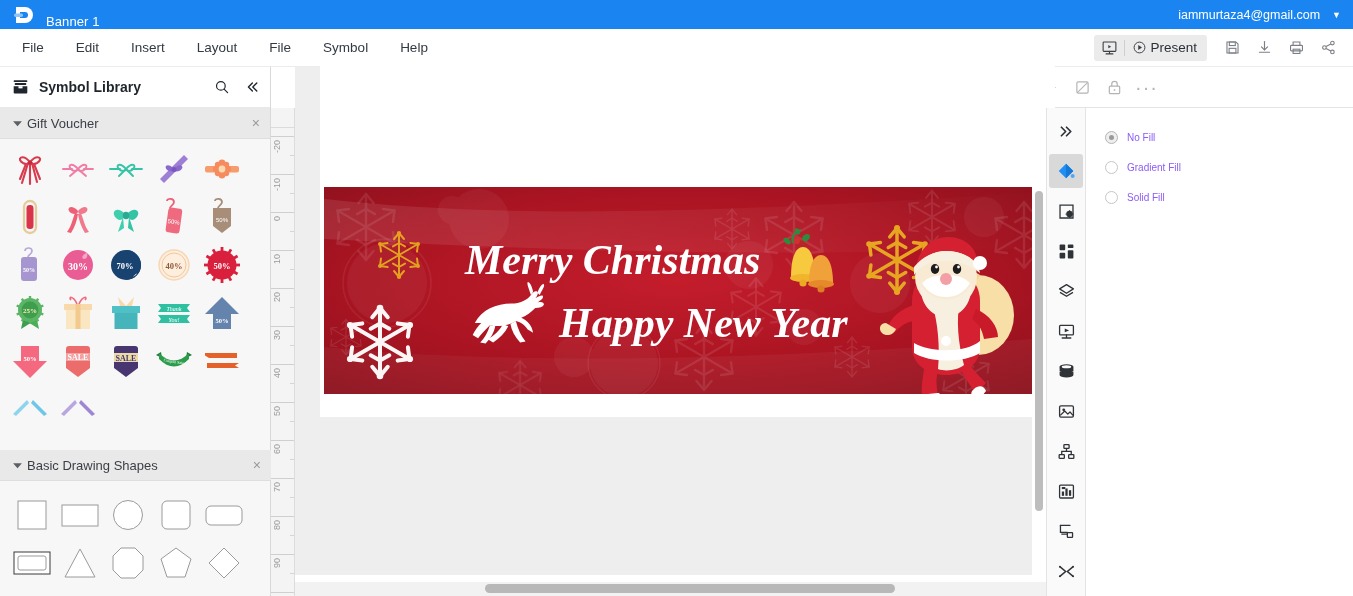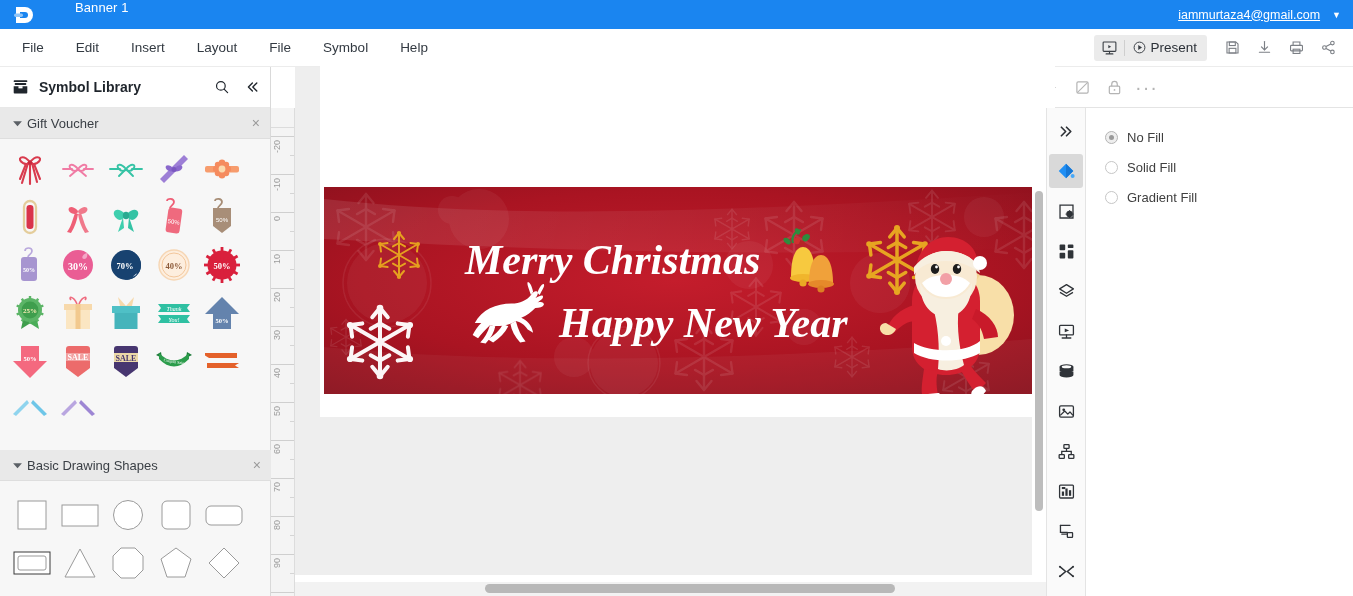--- a/index.html
+++ b/index.html
@@ -8,34 +8,34 @@
     overflow: hidden;
     font-family: "Liberation Sans", sans-serif;
     background: #ffffff;
     -webkit-font-smoothing: antialiased;
   }
   .app { position: relative; width: 1353px; height: 596px; }
 
   
   .titlebar {
     position: absolute; top:0; left:0; width:1353px; height:29px;
-    background:#1a85f0; display:flex; align-items:flex-start;gap:29px;
+    background:#1a85f0; display:flex; align-items:flex-end;
   }
   .logo-box { width:46px; height:29px; display:flex; align-items:center; justify-content:center; }
   .logo-glyph { width:22px; height:19px; position:relative; }
   .logo-glyph svg { display:block; }
   .doc-title { color:#ffffff; font-size:13px; font-weight:400; letter-spacing:.1px; }
   .tb-right { margin-left:auto; display:flex; align-items:center; height:29px; padding-right:8px; }
   .upgrade-btn {
     background:#ffd21e; color:#1f1f1f; font-size:12.5px; font-weight:bold;
     border-radius:3px; padding:4px 12px 5px 10px; line-height:1.1; cursor:pointer;
     display:flex; align-items:center; gap:5px; white-space:nowrap;
   }
   .upgrade-dot { width:5px; height:5px; border-radius:50%; background:#1f1f1f; display:inline-block; }
-  .account { color:#ffffff; font-size:12.5px; margin-left:16px; cursor:pointer; white-space:nowrap;text-decoration:underline; }
+  .account { color:#ffffff; font-size:12.5px; margin-left:16px; cursor:pointer; white-space:nowrap; }
   .account-caret { color:#ffffff; font-size:9px; margin-left:12px; margin-right:4px; cursor:pointer; }
 
   
   .menubar {
     position:absolute; top:29px; left:0; width:1353px; height:38px;
     background:#ffffff; display:flex; align-items:center; border-bottom:1px solid #ececec;
   }
   .menu-item {
     font-size:13.5px; color:#333a42; padding:4px 10px; margin:0 6px; cursor:pointer; border-radius:3px;
   }
@@ -154,21 +154,21 @@
   .radio-list { padding:14px 0 0 18px; }
   .radio-row { display:flex; align-items:center; height:30px; cursor:pointer; }
   .radio {
     width:13px; height:13px; border-radius:50%; border:1px solid #c6c6c6; background:#fff;
     margin-right:9px; position:relative; flex:none;
   }
   .radio.checked { border-color:#b4b4b4; background:#eeeeee; }
   .radio.checked::after {
     content:""; position:absolute; left:3px; top:3px; width:5px; height:5px; border-radius:50%; background:#9a9a9a;
   }
-  .radio-label { font-size:13px; color:#404040; }
+  .radio-label { font-size:10px; color:#8b5cf6; }
 </style>
 </head>
 <body>
 
 <div class="app">
 
   <div class="titlebar">
     <div class="logo-box">
       <span class="logo-glyph">
         <svg width="24" height="20" viewBox="0 0 24 20">
@@ -1141,22 +1141,22 @@
   </div>
 
   <div class="rpanel">
     <div class="radio-list">
       <div class="radio-row">
         <span class="radio checked"></span>
         <span class="radio-label">No Fill</span>
       </div>
       <div class="radio-row">
         <span class="radio"></span>
-        <span class="radio-label">Solid Fill</span>
+        <span class="radio-label">Gradient Fill</span>
       </div>
       <div class="radio-row">
         <span class="radio"></span>
-        <span class="radio-label">Gradient Fill</span>
+        <span class="radio-label">Solid Fill</span>
       </div>
     </div>
   </div>
 
 </div>
 
 </body></html>

